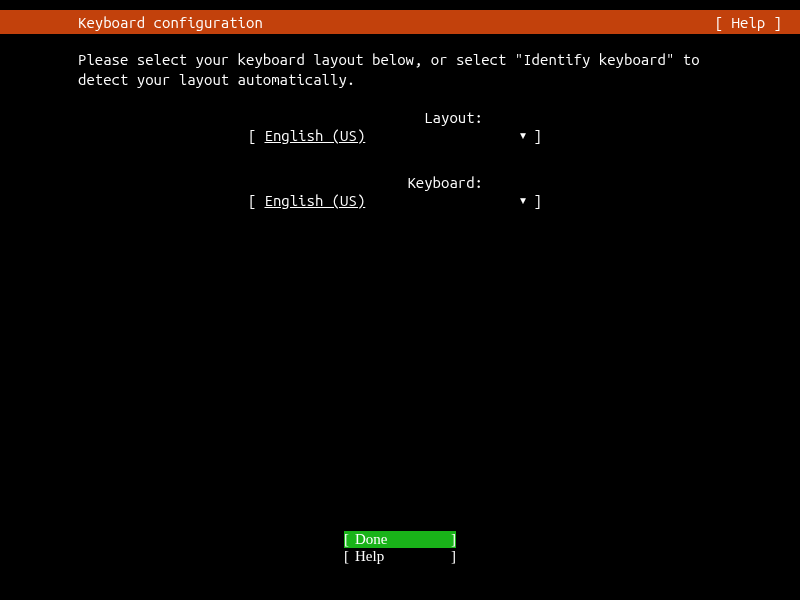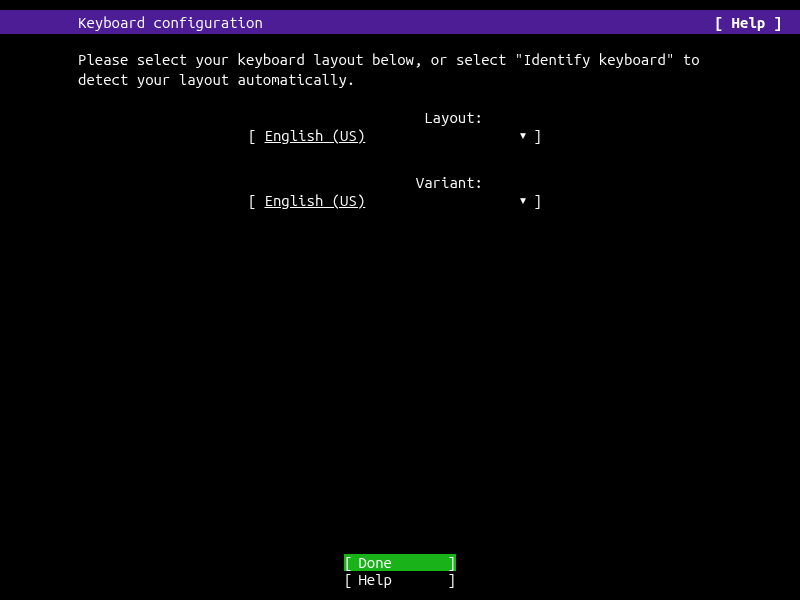--- a/index.html
+++ b/index.html
@@ -11,34 +11,34 @@
       width: 800px;
       height: 600px;
       background: #000000;
       font-family: "Ubuntu Mono", "DejaVu Sans Mono", monospace;
       font-size: 15px;
       color: #ffffff;
       overflow: hidden;
       position: relative;
     }
     .header {
-      background: #4c1d95;
+      background: #c2410c;
       height: 24px;
       display: flex;
       justify-content: space-between;
       align-items: center;
       padding: 0 18px 0 78px;
       color: #ffffff;
       margin-top: 10px;
     }
     .header-title {
       font-weight: normal;
     }
     .header-help {
-      font-weight: bold;
+      font-weight: normal;
     }
     .content {
       padding: 16px 88px 0 78px;
     }
     .instruction {
       line-height: 1.3;
     }
     .form-area {
       margin-top: 20px;
     }
@@ -73,24 +73,25 @@
     }
     .identify-row {
       text-align: center;
       margin-top: 4px;
     }
     .identify-btn {
       display: inline-block;
     }
     .footer {
       position: absolute;
-      bottom: 12px;
+      bottom: 35px;
       left: 0;
       right: 0;
       text-align: center;
+      font-family: Liberation Serif, serif;
     }
     .footer-btn {
       display: inline-block;
       width: 112px;
       text-align: left;
       margin: 0 auto;
     }
     .footer-btn-selected {
       background: #19b319;
       color: #ffffff;
@@ -123,21 +124,21 @@
       <div class="form-label">Layout:</div>
       <div class="form-dropdown">
         <span class="dropdown-open">[</span>
         <span class="dropdown-value">English (US)</span>
         <span class="dropdown-arrow">▾</span>
         <span class="dropdown-close">]</span>
       </div>
     </div>
 
     <div class="form-row">
-      <div class="form-label">Variant:</div>
+      <div class="form-label">Keyboard:</div>
       <div class="form-dropdown">
         <span class="dropdown-open">[</span>
         <span class="dropdown-value">English (US)</span>
         <span class="dropdown-arrow">▾</span>
         <span class="dropdown-close">]</span>
       </div>
     </div>
 
   </div>
 </div>

